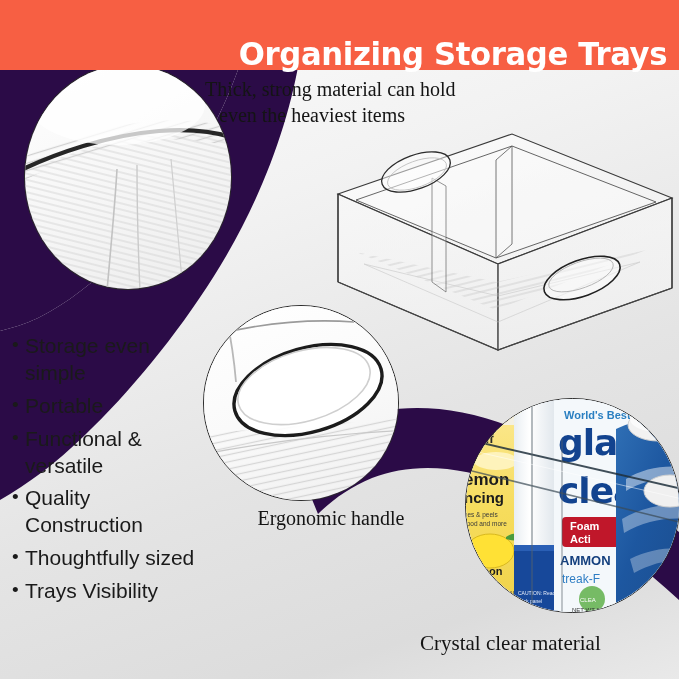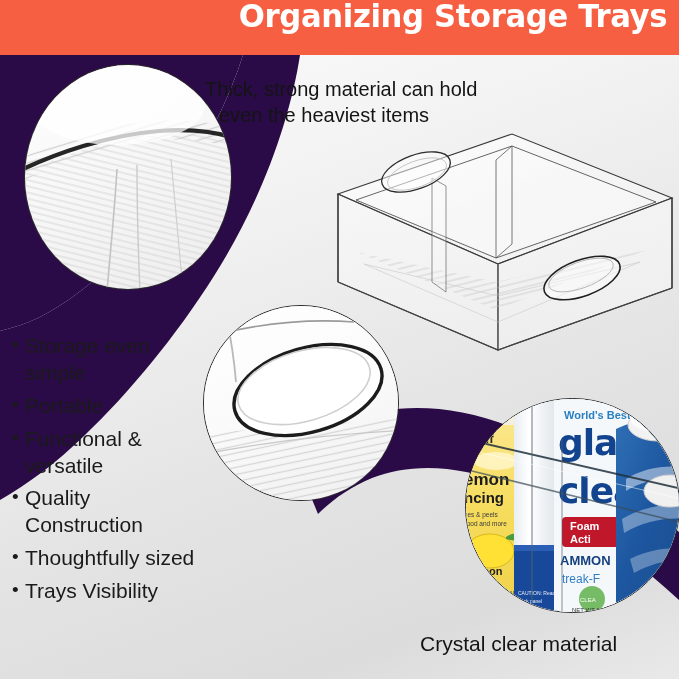--- a/index.html
+++ b/index.html
@@ -9,23 +9,23 @@
   }
   #page{
     position:relative;
     width:679px;height:679px;
     overflow:hidden;
     background:linear-gradient(160deg,#fdfdfd 0%,#f2f2f2 32%,#e4e4e4 62%,#dcdcdc 85%,#e9e9e9 100%);
   }
 
   
   .banner{
-    position:absolute;left:0;top:0;width:679px;height:55px;
+    position:absolute;left:0;top:0;width:679px;height:70px;
     background:#F75F43;
-    display:flex;align-items:flex-start;justify-content:flex-end;
+    display:flex;align-items:flex-end;justify-content:flex-end;
     box-sizing:border-box;padding-right:12px;
     z-index:60;
   }
   .banner-title{
     color:#ffffff;
     font-family:"DejaVu Sans","Liberation Sans",sans-serif;
     font-weight:bold;
     font-size:32px;
     letter-spacing:-0.4px;
     line-height:1;
@@ -58,21 +58,21 @@
     flex:0 0 auto;width:13px;
     font-size:19px;line-height:1.3;
     color:#1a1a1a;
   }
   .bullet .btxt{flex:1 1 auto;}
 
   
   .caption{
     position:absolute;z-index:45;
     color:#141414;
-    font-family:Liberation Sans, sans-serif;
+    font-family:Liberation Serif, serif;
     font-size:20px;line-height:1.3;
     font-weight:400;
   }
   #caption-thick{left:205px;top:76px;width:300px;}
   #caption-handle{left:216px;top:505px;width:230px;text-align:center;}
   #caption-crystal{left:420px;top:630px;width:250px;font-size:21px;}
 
   
   .circle{
     position:absolute;border-radius:50%;
@@ -366,20 +366,21 @@
       <path d="M-10,48 L225,102" fill="none" stroke="#ffffff" stroke-width="1" opacity=".5"></path>
     </svg>
   </div>
 
   <div class="caption" id="caption-thick">
     <div>Thick, strong material can hold</div>
     <div style="padding-left:14px;">even the heaviest items</div>
   </div>
 
   <div class="caption" id="caption-handle">
+    <div>Ergonomic handle</div>
   </div>
 
   <div class="caption" id="caption-crystal">Crystal clear material</div>
 
   <div class="bullets">
     <div class="bullet">
       <span class="dot">•</span>
       <span class="btxt">Storage even simple</span>
     </div>
     <div class="bullet">

